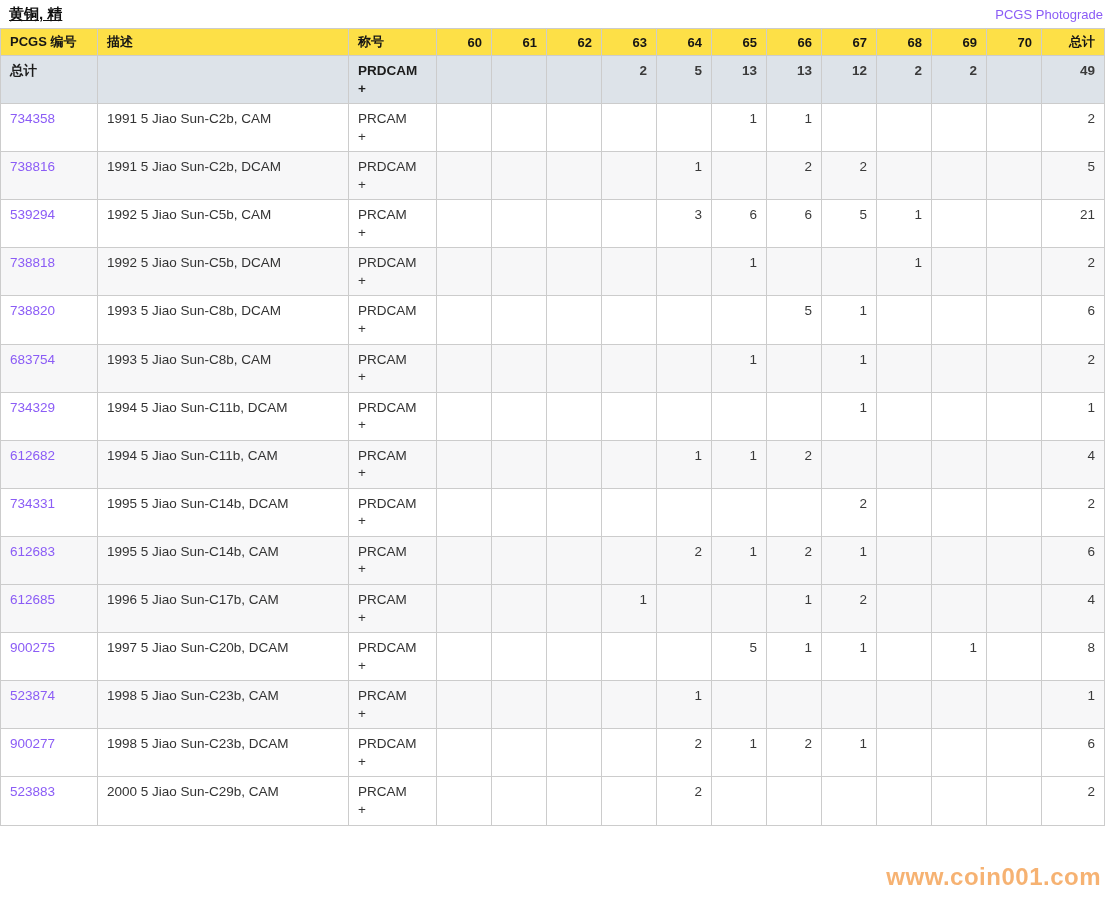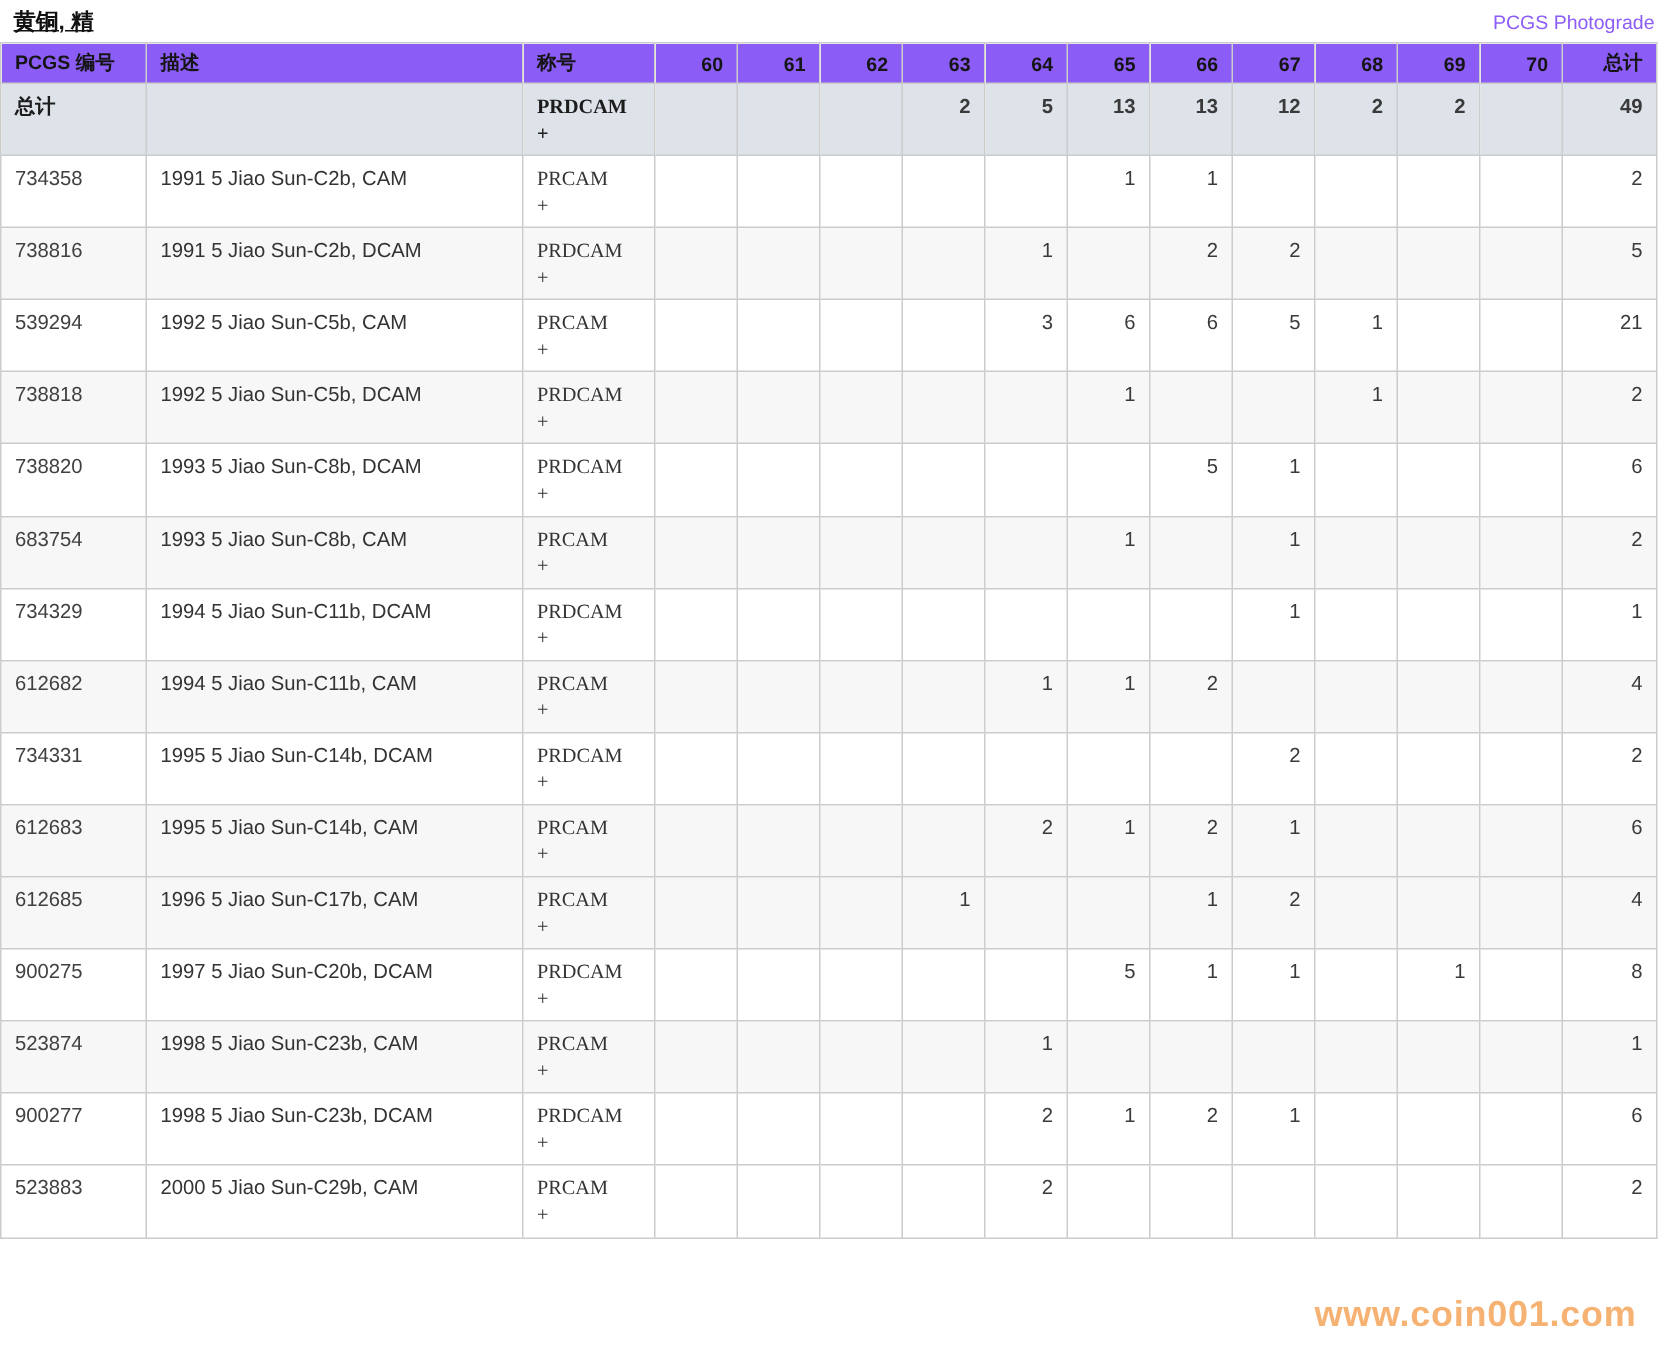--- a/index.html
+++ b/index.html
@@ -40,48 +40,48 @@
     border: 1px solid #cccccc;
     overflow: hidden;
     white-space: nowrap;
   }
   .pop-table thead th {
     font-size: 13px;
     font-weight: 700;
     color: #151515;
     text-align: left;
     padding: 4px 9px;
-    background: #8b5cf6;
+    background: #fde047;
   }
   .pop-table thead th.num { text-align: right; }
   .pop-table tbody td {
     font-size: 13.5px;
     padding: 6px 9px;
     vertical-align: top;
     line-height: 1.3;
     color: #333;
   }
   .pop-table td.num { text-align: right; color: #3a3a3a; }
-  .pop-table td.designation { white-space: pre-line; font-family: Liberation Serif, serif; }
+  .pop-table td.designation { white-space: pre-line; }
   tr.totals-row td {
     background: #dde3e9;
     font-weight: 700;
     color: #1c1c1c;
   }
   tr.data-row.odd td  { background: #ffffff; }
   tr.data-row.even td { background: #f7f7f8; }
   .pcgs-link {
-    color: #404040;
+    color: #8b5cf6;
     text-decoration: none;
     cursor: pointer;
   }
   .watermark {
     position: absolute;
     top: 863px;
-    right: 20px;
+    right: 10px;
     font-size: 24px;
     font-weight: 700;
     letter-spacing: 0.5px;
     color: rgba(245, 167, 95, 0.88);
     pointer-events: none;
     z-index: 5;
   }
 </style>
 </head>
 <body>

